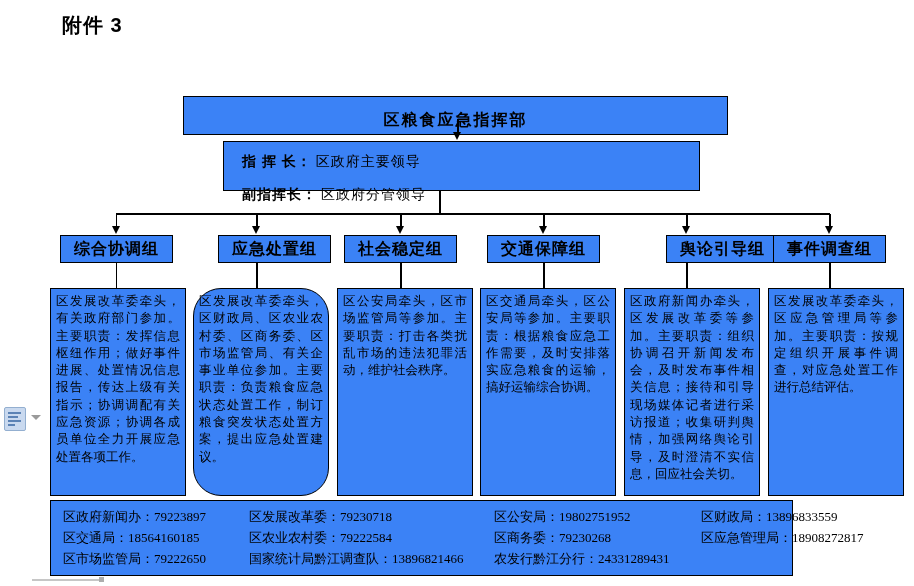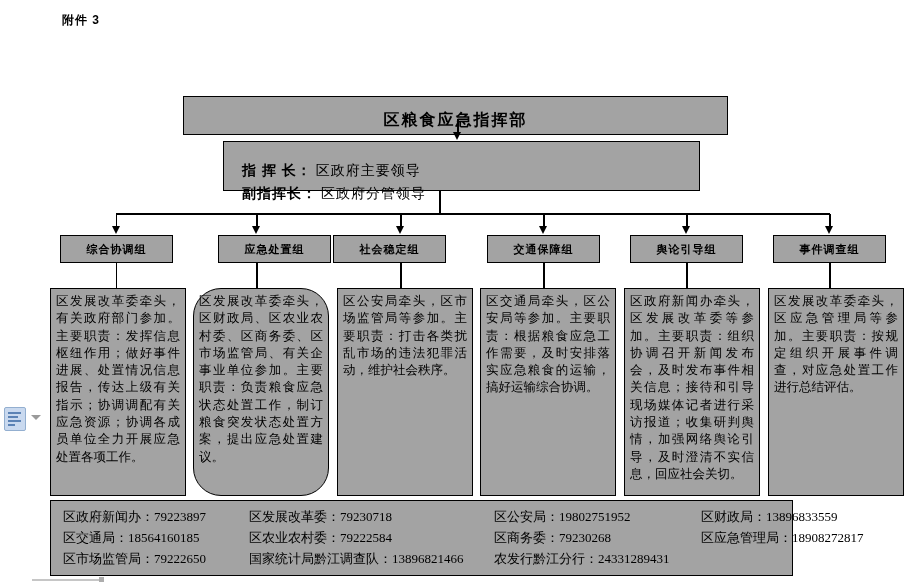--- a/index.html
+++ b/index.html
@@ -1,36 +1,36 @@
 <!DOCTYPE html>
 <html><head>
 <meta charset="utf-8">
 <style>
   html,body{margin:0;padding:0;background:#fff;}
   .canvas{
     position:relative;width:914px;height:586px;background:#ffffff;
     font-family:"Liberation Sans",sans-serif;color:#000;overflow:hidden;
   }
 
-  .attachment{position:absolute;left:62px;top:12px;font-size:12px;font-weight:bold;letter-spacing:1px;}
+  .attachment{position:absolute;left:62px;top:12px;font-size:20px;font-weight:bold;letter-spacing:1px;}
   .title{position:absolute;left:383px;top:56px;font-size:21px;font-weight:bold;letter-spacing:2px;margin-top:40px;}
 
-  .box{position:absolute;border:1.5px solid #000;background:#a3a3a3;box-sizing:border-box;}
+  .box{position:absolute;border:1.5px solid #000;background:#3b82f6;box-sizing:border-box;}
 
   .command-box{left:183px;top:96px;width:545px;height:39px;display:flex;align-items:flex-end;justify-content:center;padding-bottom:3px;font-size:16px;letter-spacing:2px;font-weight:bold;}
 
-  .leaders-box{left:223px;top:141px;width:477px;height:50px;padding:17px 0 0 18px;font-size:14px;line-height:22px;}
+  .leaders-box{left:223px;top:141px;width:477px;height:50px;padding:3px 0 0 18px;font-size:14px;line-height:32px;}
   .leader-role{font-weight:bold;letter-spacing:1px;}
   .leader-value{font-family:"Liberation Serif",serif;letter-spacing:1px;}
 
   .vline{position:absolute;width:1.5px;background:#000;}
   .hline{position:absolute;height:1.5px;background:#000;}
   .arrowhead{position:absolute;width:0;height:0;border-left:4.5px solid transparent;border-right:4.5px solid transparent;border-top:8px solid #000;}
 
-  .group-box{top:235px;width:113px;height:28px;display:flex;align-items:center;justify-content:center;font-size:11px;font-weight:bold;letter-spacing:1px;}
+  .group-box{top:235px;width:113px;height:28px;display:flex;align-items:center;justify-content:center;font-size:16px;font-weight:bold;letter-spacing:1px;}
 
   .desc-box{top:288px;width:136px;height:208px;padding:4px 5px;font-size:12.5px;line-height:17.3px;font-family:"Liberation Serif",serif;text-align:justify;word-break:break-all;}
 
   .contacts-box{left:50px;top:500px;width:743px;height:76px;padding:7px 1px 0 12px;}
   .contacts-grid{display:grid;grid-template-columns:186px 245px 207px auto;grid-auto-rows:21px;font-size:13px;font-family:"Liberation Serif",serif;}
   .contact-item{white-space:nowrap;}
 
   .anchor-icon{position:absolute;left:4px;top:407px;width:20px;height:22px;background:#c9d9ef;border:1px solid #93afd0;border-radius:2px;}
   .anchor-icon .ln{position:absolute;left:3px;height:2px;background:#5b82b5;}
   .ln1{top:4px;width:13px;}
@@ -83,27 +83,27 @@
   <div class="arrowhead" style="left:682px;top:226px;"></div>
   <div class="vline" style="left:829.2px;top:214px;height:14px;"></div>
   <div class="arrowhead" style="left:825px;top:226px;"></div>
 
   <div class="box group-box" style="left:60px;">
       <span>综合协调组</span>
     </div>
   <div class="box group-box" style="left:218px;">
       <span>应急处置组</span>
     </div>
-  <div class="box group-box" style="left:333px;">
+  <div class="box group-box" style="left:344px;">
       <span>社会稳定组</span>
     </div>
   <div class="box group-box" style="left:487px;">
       <span>交通保障组</span>
     </div>
-  <div class="box group-box" style="left:630px;">
+  <div class="box group-box" style="left:666px;">
       <span>舆论引导组</span>
     </div>
   <div class="box group-box" style="left:773px;">
       <span>事件调查组</span>
     </div>
 
   <div class="vline" style="left:115.7px;top:263px;height:25px;"></div>
   <div class="vline" style="left:256.2px;top:263px;height:25px;"></div>
   <div class="vline" style="left:400.2px;top:263px;height:25px;"></div>
   <div class="vline" style="left:543.2px;top:263px;height:25px;"></div>

